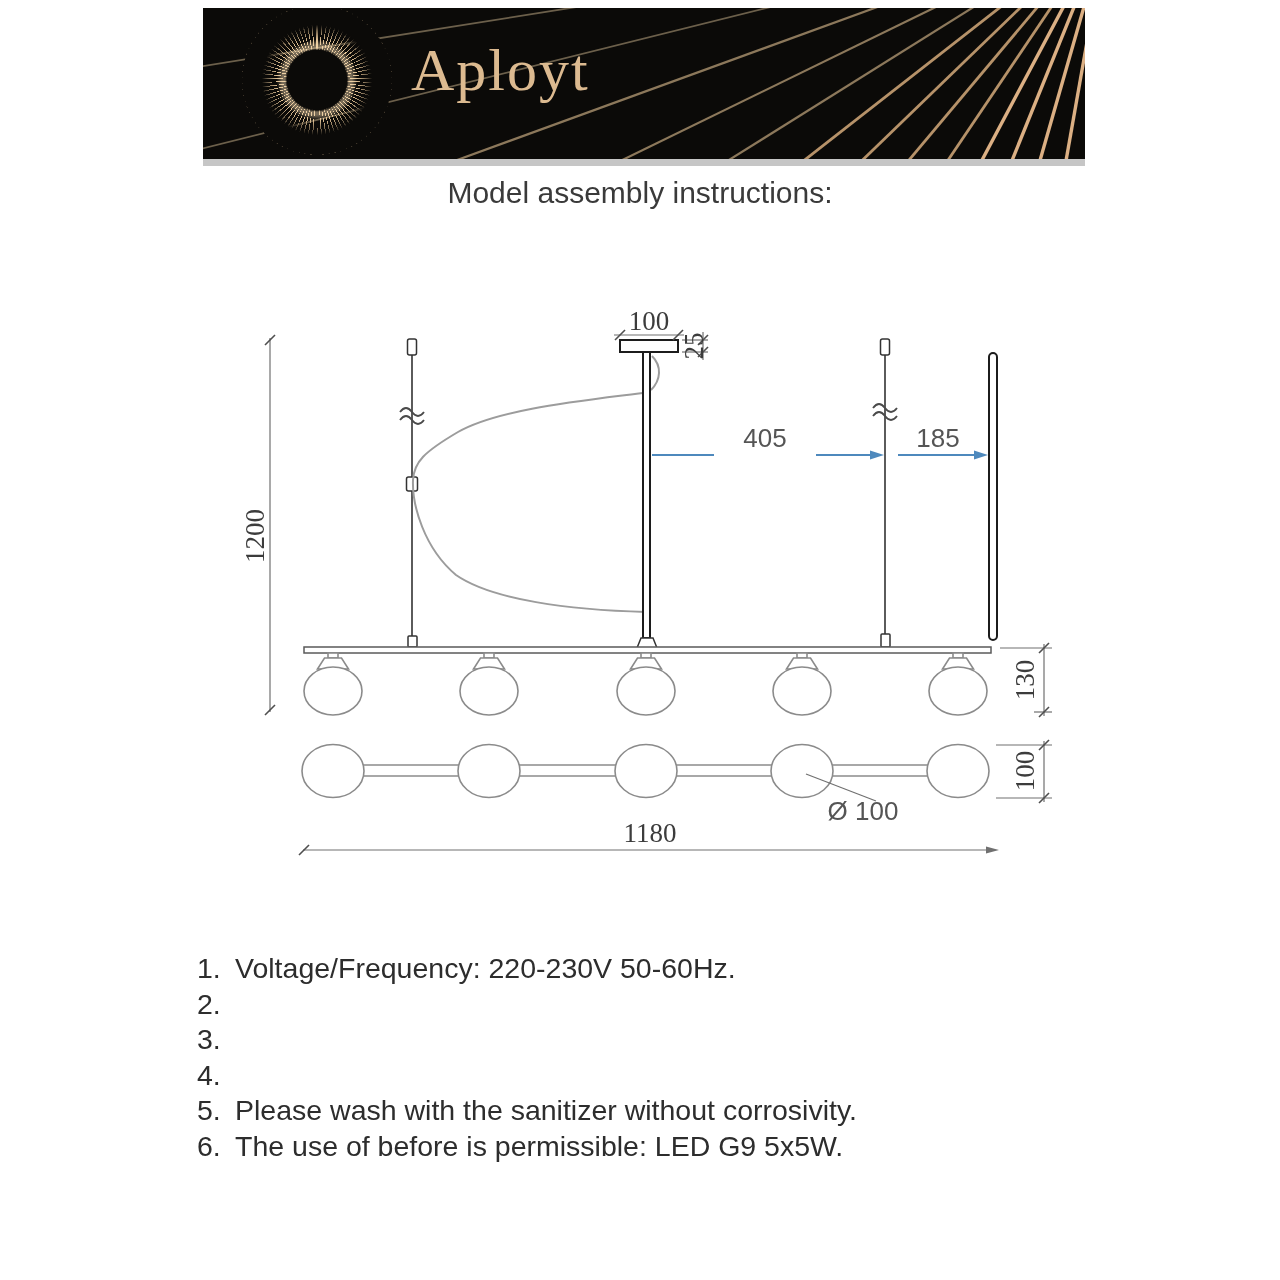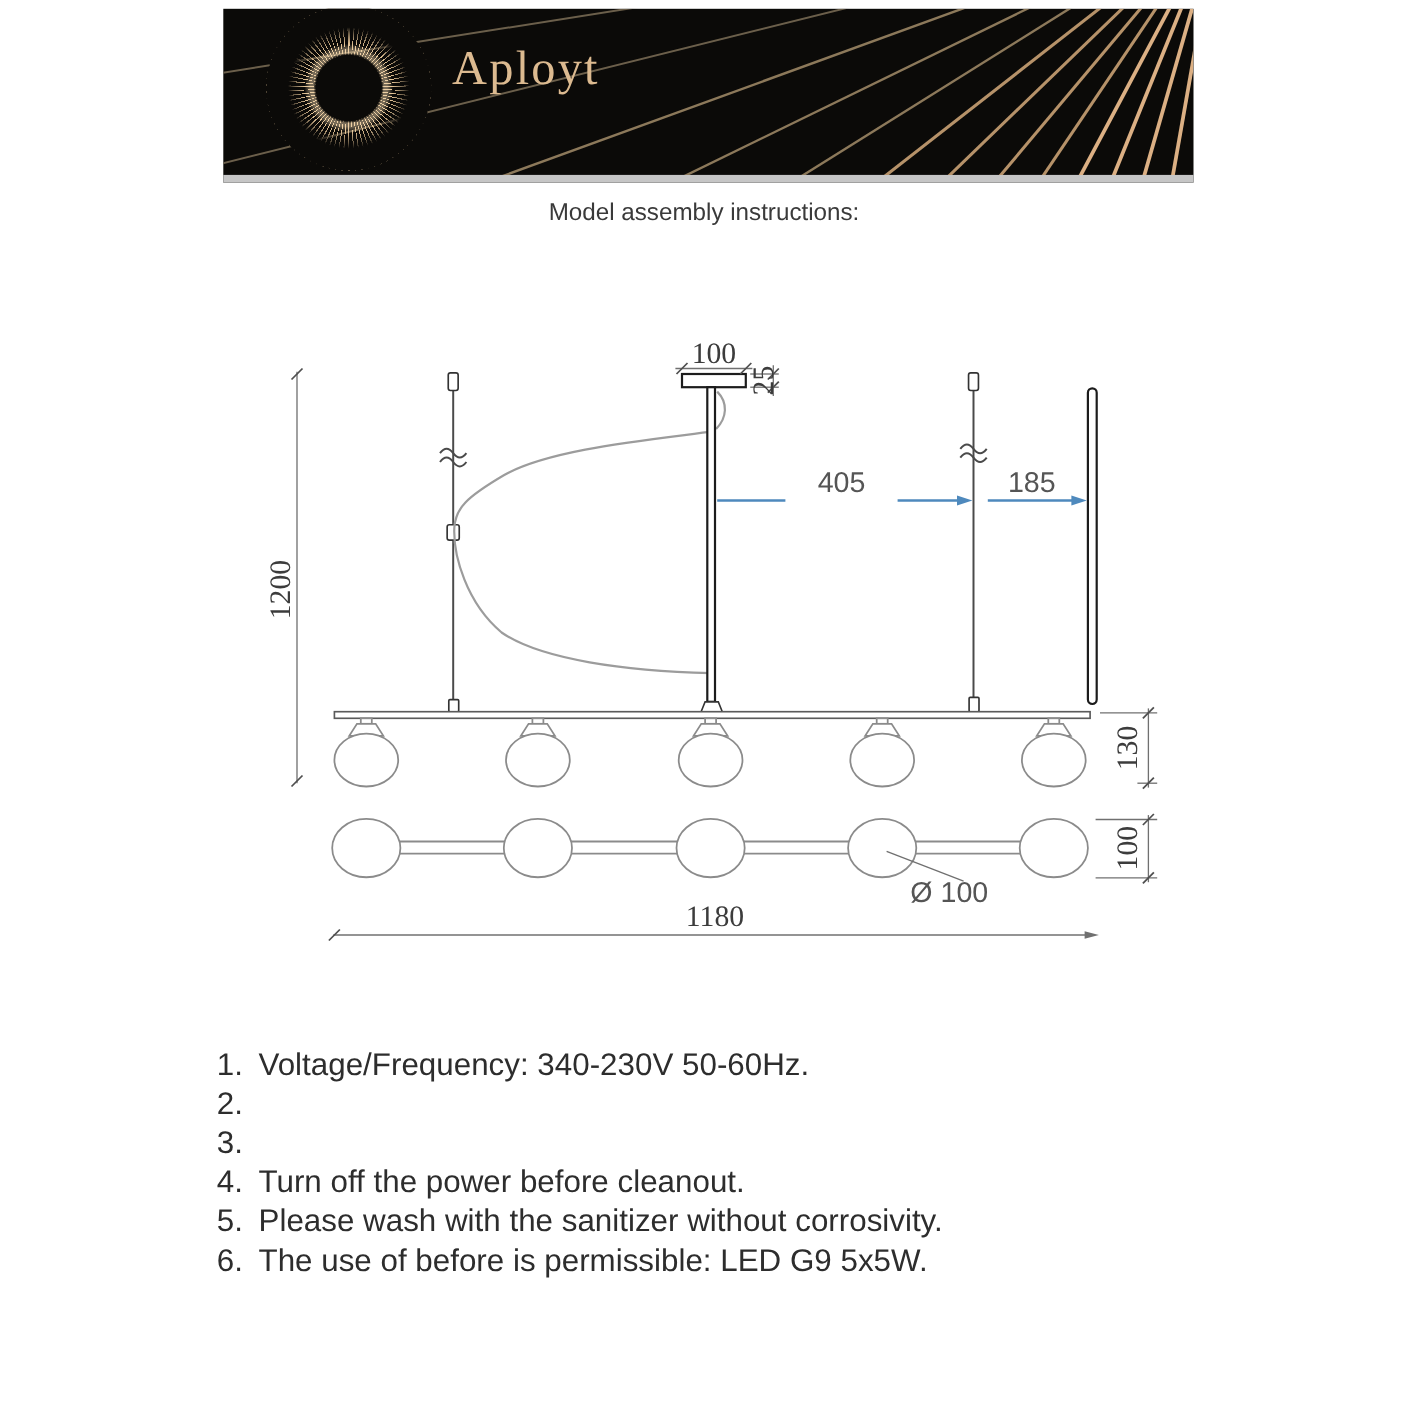--- a/index.html
+++ b/index.html
@@ -11,25 +11,25 @@
           background:var(--banner_bg,#0b0a08);overflow:hidden;box-sizing:border-box;
           border-bottom:7px solid #c6c6c6;}
   .rays-svg{position:absolute;left:0;top:0;width:882px;height:151px;}
   .sunburst{position:absolute;left:39px;top:-3px;width:150px;height:150px;border-radius:50%;
     background:repeating-conic-gradient(from 0deg,rgba(236,203,156,.95) 0deg 1.1deg,rgba(20,16,10,0) 1.1deg 4.6deg);}
   .sunburst-fade{position:absolute;left:39px;top:-3px;width:150px;height:150px;border-radius:50%;
     background:
       radial-gradient(circle,#0b0a08 0 28%,rgba(11,10,8,0) 30%),
       radial-gradient(circle,rgba(11,10,8,0) 0 26%,rgba(255,228,185,.45) 30% 33%,rgba(11,10,8,0) 38%,rgba(11,10,8,.55) 47%,#0b0a08 52%);}
   .brand{position:absolute;left:208px;top:28px;font-family:"Liberation Serif",serif;
-         font-size:44px;font-weight:400;letter-spacing:2px;color:var(--gold,#dcba90);}
+         font-size:60px;font-weight:400;letter-spacing:2px;color:var(--gold,#dcba90);}
 
   
   .title{position:absolute;left:0;top:174px;width:100%;text-align:center;
-         font-size:22px;line-height:38px;color:#3a3a3a;font-weight:400;}
+         font-size:30px;line-height:38px;color:#3a3a3a;font-weight:400;}
 
   
   .diagram{position:absolute;left:0;top:300px;width:1280px;height:580px;}
   .ln-g{stroke:#8b8b8b;stroke-width:1.6;fill:none}
   .shape-g{stroke:#8b8b8b;stroke-width:1.6;fill:#fff}
   .cord{stroke:#9c9c9c;stroke-width:2;fill:none}
   .cable{stroke:#4a4a4a;stroke-width:1.8;fill:none}
   .fit{stroke:#333;stroke-width:1.5;fill:#fff}
   .shape-d{stroke:#1c1c1c;stroke-width:2;fill:#fff}
   .bar{stroke:#5a5a5a;stroke-width:1.5;fill:#fff}
@@ -224,31 +224,30 @@
       <line class="dimline" x1="303" y1="850" x2="988" y2="850"></line>
       <line class="tick" x1="299" y1="855" x2="309" y2="845"></line>
       <polygon class="grayhead" points="999,850 986,846.5 986,853.5"></polygon>
       <text class="dim-serif" x="650" y="842">1180</text>
     </g>
   </svg>
 
   <div class="instructions">
     <div class="instr-row">
       <span class="instr-num">1.</span>
-      <span>Voltage/Frequency: 340-230V 50-60Hz.</span>
+      <span>Voltage/Frequency: 220-230V 50-60Hz.</span>
     </div>
     <div class="instr-row">
       <span class="instr-num">2.</span>
     </div>
     <div class="instr-row">
       <span class="instr-num">3.</span>
     </div>
     <div class="instr-row">
       <span class="instr-num">4.</span>
-      <span>Turn off the power before cleanout.</span>
     </div>
     <div class="instr-row">
       <span class="instr-num">5.</span>
       <span>Please wash with the sanitizer without corrosivity.</span>
     </div>
     <div class="instr-row">
       <span class="instr-num">6.</span>
       <span>The use of before is permissible: LED G9 5x5W.</span>
     </div>
   </div>

